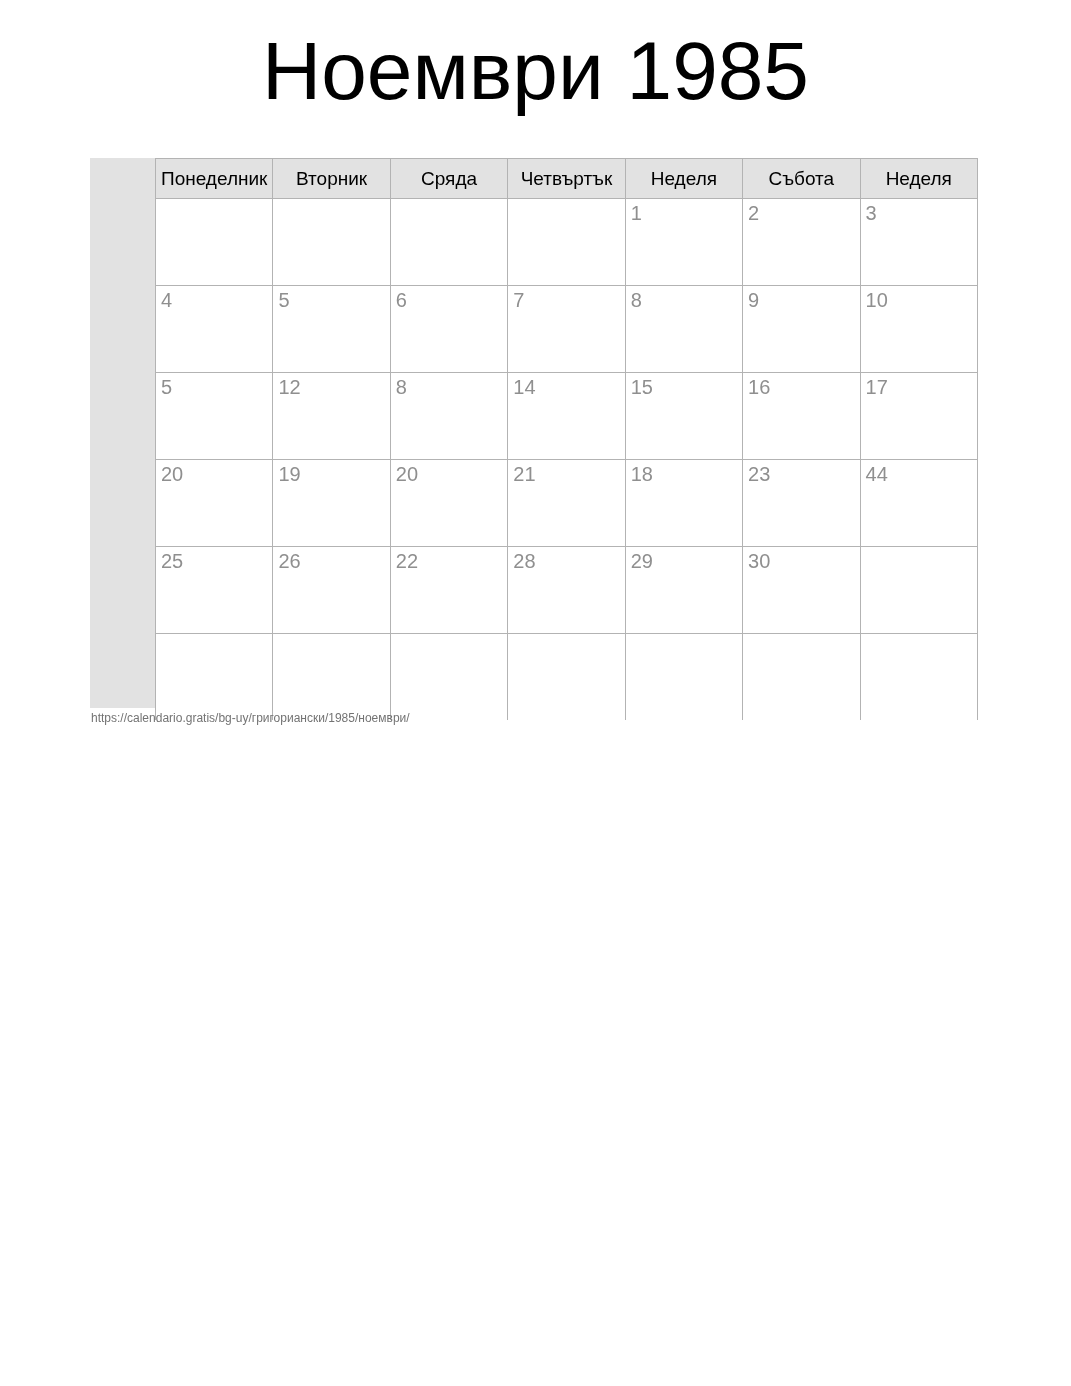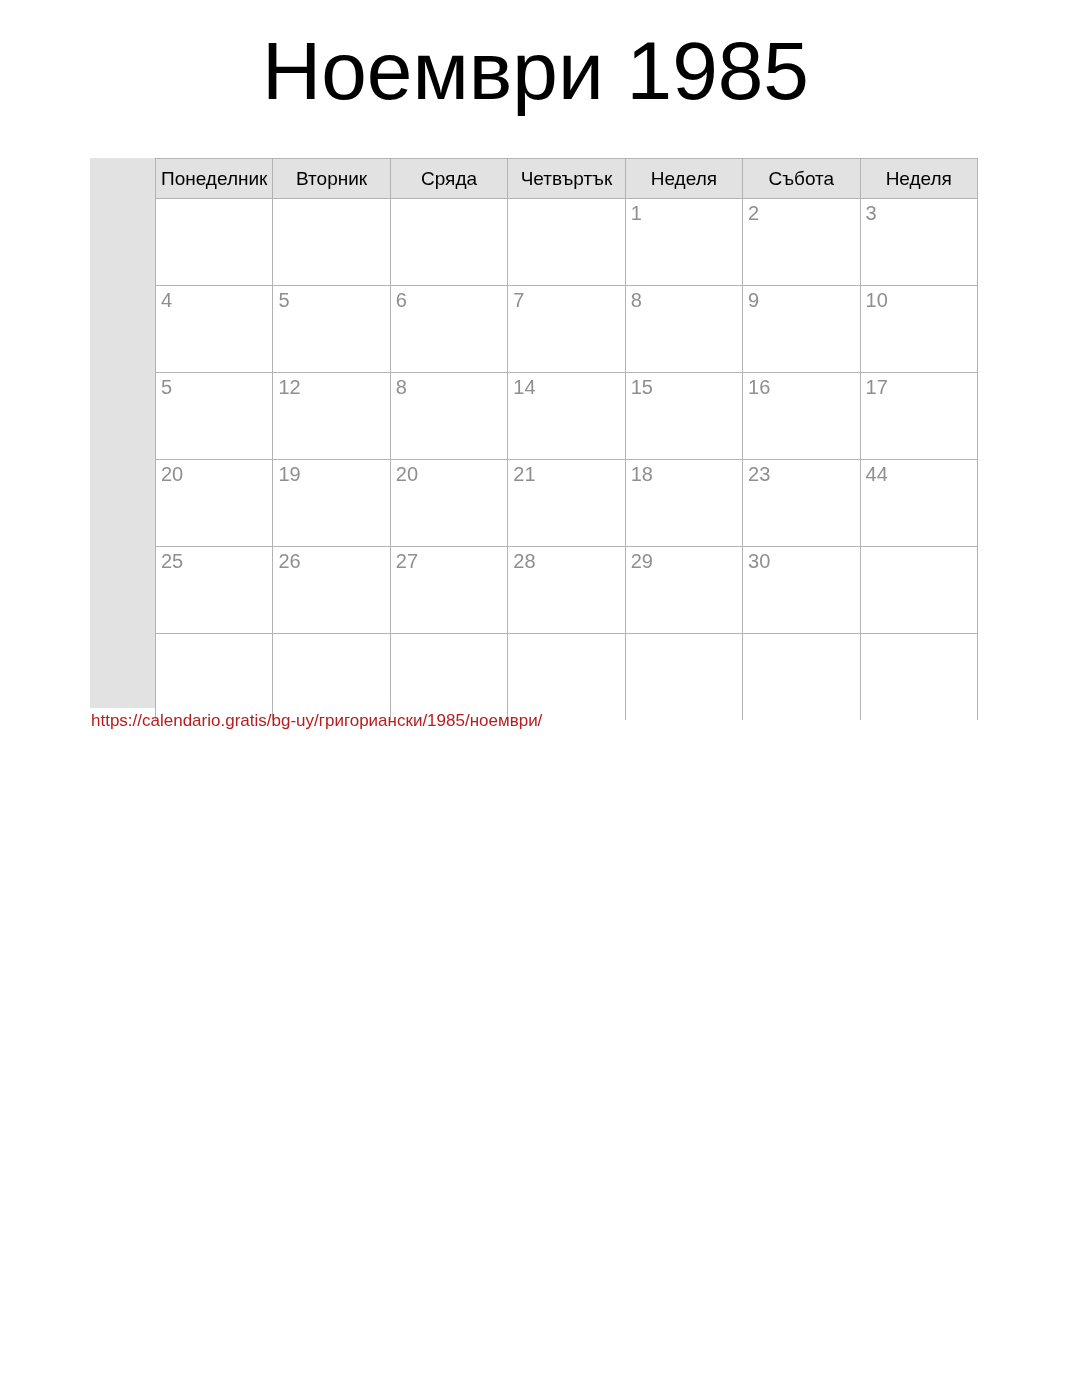--- a/index.html
+++ b/index.html
@@ -67,22 +67,22 @@
     padding: 2px 0 0 5px;
     line-height: 1.2;
   }
   table.cal-table tr:last-child td {
     border-bottom: none;
   }
   .source-url {
     position: absolute;
     top: 711px;
     left: 91px;
-    font-size: 17px;
-    color: #b91c1c;
+    font-size: 12px;
+    color: #737373;
     white-space: nowrap;
   }
   .notes {
     position: absolute;
     top: 748px;
     left: 83px;
     width: 905px;
   }
   .notes-header {
     height: 38px;
@@ -152,21 +152,21 @@
             <td>19</td>
             <td>20</td>
             <td>21</td>
             <td>18</td>
             <td>23</td>
             <td>44</td>
           </tr>
           <tr>
             <td>25</td>
             <td>26</td>
-            <td>27</td>
+            <td>22</td>
             <td>28</td>
             <td>29</td>
             <td>30</td>
             <td></td>
           </tr>
           <tr>
             <td></td>
             <td></td>
             <td></td>
             <td></td>

